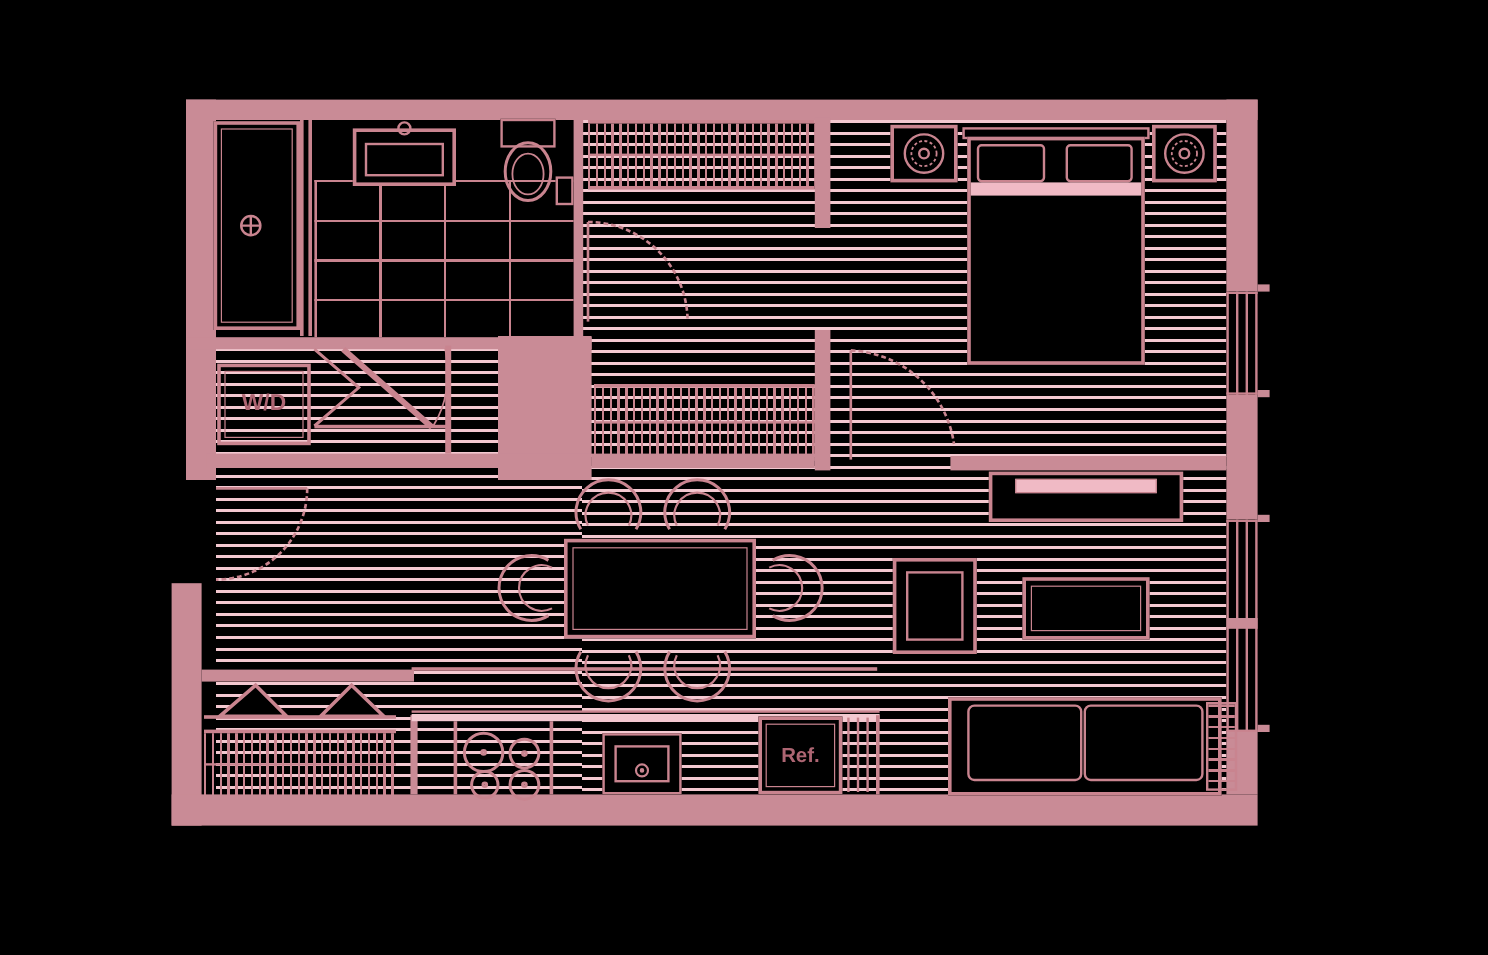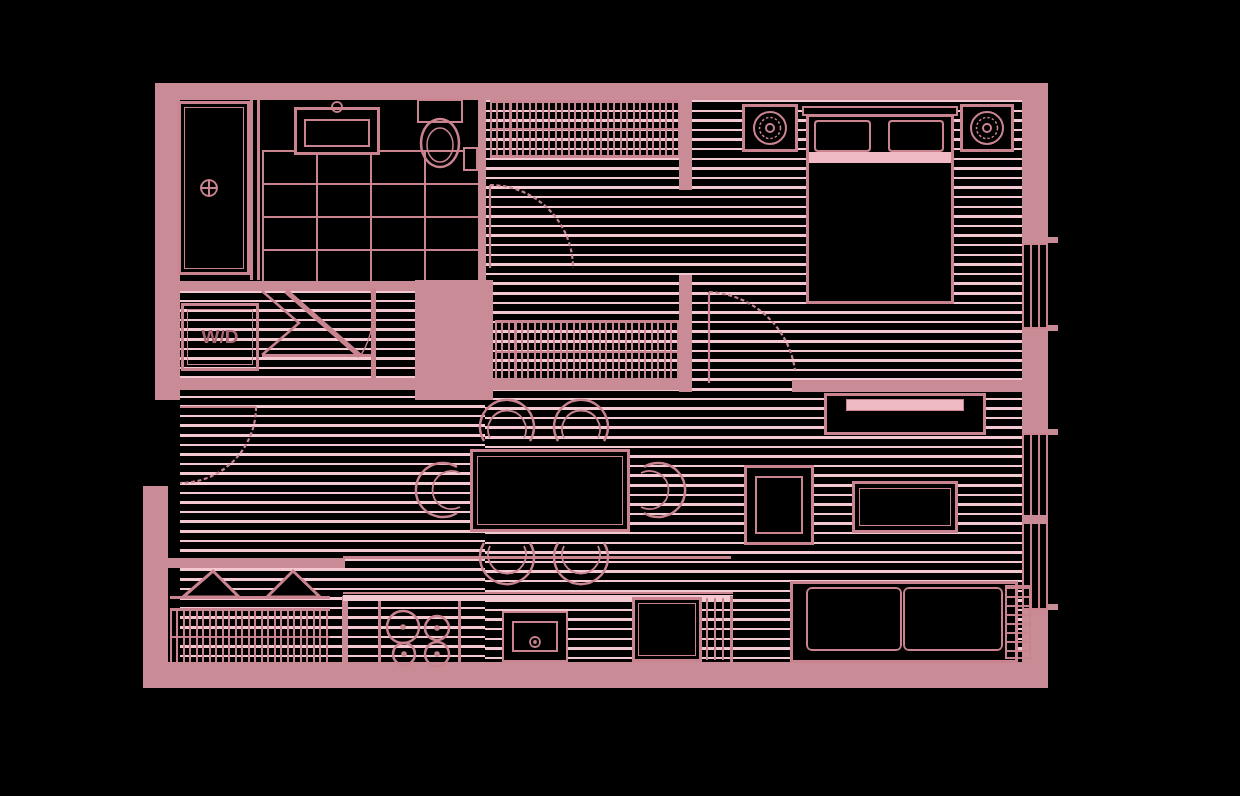--- a/index.html
+++ b/index.html
@@ -145,20 +145,21 @@
   <div class="lwall" style="left:343px;top:592px;width:390px;height:2px;"></div>
   <div class="litebar" style="left:343px;top:595px;width:390px;height:6px;"></div>
   <div class="lwall" style="left:378px;top:601px;width:3px;height:61px;"></div>
   <div class="lwall" style="left:458px;top:601px;width:3px;height:61px;"></div>
   <div class="box2" style="left:502px;top:611px;width:66px;height:51px;">
     <div class="inner" style="left:8px;top:8px;right:8px;bottom:8px;"></div>
   </div>
   <div class="box" style="left:632px;top:597px;width:70px;height:65px;">
     <div class="inner1" style="left:3px;top:3px;right:3px;bottom:3px;"></div>
   </div>
+  <div class="lbl" style="left:632px;top:597px;width:70px;height:65px;font-size:17px;">Ref.</div>
   <div class="lwall" style="left:706px;top:598px;width:2px;height:62px;"></div>
   <div class="lwall" style="left:714px;top:598px;width:2px;height:62px;"></div>
   <div class="lwall" style="left:722px;top:598px;width:2px;height:62px;"></div>
   <div class="lwall" style="left:730px;top:596px;width:3px;height:66px;"></div>
 
   <svg class="overlay" width="1240" height="796" viewBox="0 0 1240 796">
 
     <g stroke-width="2">
       <circle cx="209" cy="188" r="8"></circle>
       <path d="M201,188 h16 M209,180 v16"></path>

